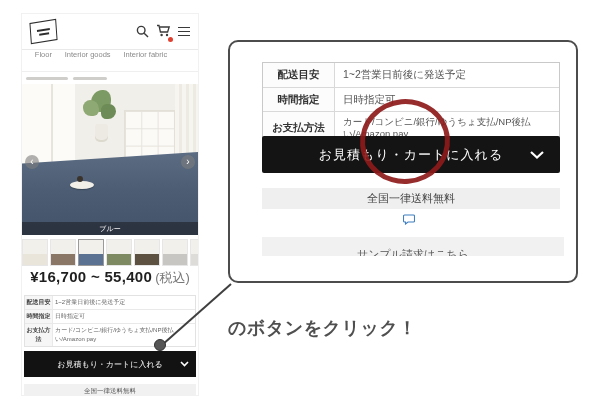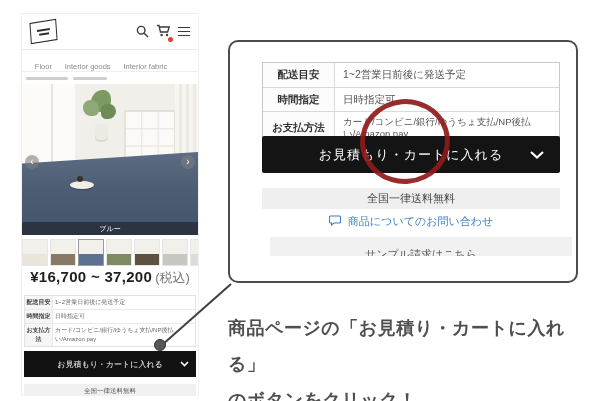--- a/index.html
+++ b/index.html
@@ -16,21 +16,21 @@
           align-items:center; justify-content:center; gap:2px; }
   .logo i { display:block; width:13px; height:2px; background:#2d2d2d; }
   .logo i:last-child { width:10px; }
   .hicons { display:flex; align-items:center; gap:7px; }
   .cartwrap { position:relative; }
   .badge { position:absolute; right:-2px; bottom:-1px; width:5px; height:5px;
            border-radius:50%; background:#e0402f; }
   .burger { display:flex; flex-direction:column; gap:2.5px; }
   .burger i { width:12px; height:1.6px; background:#3a3a3a; }
 
-  .ph-nav { height:22px; display:flex; align-items:flex-end; justify-content:space-evenly;
+  .ph-nav { height:22px; display:flex; align-items:flex-start; justify-content:space-evenly;
             font-size:7.5px; color:#8a8a8a; border-bottom:1px solid #efefef; padding-right:18px; }
   .ph-partial { height:12px; display:flex; align-items:center; gap:5px; padding:0 4px; }
   .ph-partial i { height:3px; background:#cfcecb; border-radius:2px; }
 
   
   .scene { position:relative; height:151px; background:#f1efe9; overflow:hidden; }
   .window { position:absolute; left:0; top:0; width:30%; height:62%; background:#fcfbf7; }
   .window:after { content:""; position:absolute; left:55%; top:0; width:2px; height:100%; background:#e7e4dc; }
   .curtain { position:absolute; right:0; top:0; width:13%; height:96%;
              background:repeating-linear-gradient(90deg,#f7f5f0 0 4px,#eceae3 4px 7px); }
@@ -94,21 +94,21 @@
           color:#fff; font-size:13px; letter-spacing:1px; display:flex; align-items:center;
           justify-content:center; cursor:pointer; border-radius:2px; }
   .cbtn svg { position:absolute; right:16px; top:15px; }
 
   .cship { position:absolute; left:32px; top:146px; width:298px; height:21px; background:#efefef;
            color:#444; font-size:11px; line-height:21px; text-align:center; }
   .clink { position:absolute; left:32px; top:172px; width:298px; text-align:center;
            font-size:11px; color:#3f7fc1; cursor:pointer; }
   .clink svg { vertical-align:-1px; margin-right:4px; }
   .csample { position:absolute; left:32px; top:195px; width:302px; height:19px; background:#f1f1f1;
-             overflow:hidden; text-align:center; cursor:pointer;margin-left:8px; }
+             overflow:hidden; text-align:center; cursor:pointer; }
   .csample span { display:inline-block; font-size:11px; color:#555; line-height:34px; }
 
   .circle { position:absolute; left:130px; top:57px; width:90px; height:85px; border:5px solid #8e1a1a;
             border-radius:50%; transform:rotate(-5deg); opacity:.92; pointer-events:none; z-index:5; }
 
   
   .leader { position:absolute; left:0; top:0; width:601px; height:401px; pointer-events:none; }
 
   .caption { position:absolute; left:228px; top:310px; width:365px; color:#4f4f4f;
              font-size:18px; font-weight:600; letter-spacing:.5px; line-height:36px; }
@@ -179,21 +179,21 @@
         <div class="thumb" style="background: linear-gradient(rgb(242, 240, 234) 55%, rgb(233, 229, 218) 55%);"></div>
         <div class="thumb" style="background: linear-gradient(rgb(242, 240, 234) 55%, rgb(138, 119, 101) 55%);"></div>
         <div class="thumb sel" style="background: linear-gradient(rgb(242, 240, 234) 55%, rgb(91, 114, 146) 55%);"></div>
         <div class="thumb" style="background: linear-gradient(rgb(242, 240, 234) 55%, rgb(126, 138, 98) 55%);"></div>
         <div class="thumb" style="background: linear-gradient(rgb(242, 240, 234) 55%, rgb(93, 81, 66) 55%);"></div>
         <div class="thumb" style="background: linear-gradient(rgb(242, 240, 234) 55%, rgb(199, 198, 194) 55%);"></div>
         <div class="thumb" style="background: linear-gradient(rgb(242, 240, 234) 55%, rgb(221, 220, 216) 55%);"></div>
       </div>
 
     <div class="price">
-      <b>¥16,700 ~ 37,200</b>
+      <b>¥16,700 ~ 55,400</b>
       <span>(税込)</span>
     </div>
 
     <div class="ptable">
       <div class="row">
         <div class="lbl">配送目安</div>
         <div class="val">1~2営業日前後に発送予定</div>
       </div>
       <div class="row">
         <div class="lbl">時間指定</div>
@@ -244,28 +244,26 @@
         <polyline points="1,1 7,6.5 13,1" fill="none" stroke="#fff" stroke-width="2.2"></polyline>
       </svg>
     </div>
 
     <div class="cship">全国一律送料無料</div>
 
     <div class="clink">
       <svg width="12" height="11" viewBox="0 0 12 11">
         <path d="M1.5 1h9a1 1 0 0 1 1 1v5a1 1 0 0 1-1 1H5l-2.5 2v-2h-1a1 1 0 0 1-1-1V2a1 1 0 0 1 1-1z" fill="none" stroke="#3f7fc1" stroke-width="1.1"></path>
       </svg>
-      <span>商品についてのお問い合わせ</span>
     </div>
 
     <div class="csample">
       <span>サンプル請求はこちら</span>
     </div>
 
     <div class="circle"></div>
   </div>
 
   <div class="caption">
-    <div>商品ページの「お見積り・カートに入れる」</div>
     <div>のボタンをクリック！</div>
   </div>
 
 </div>
 
 </body></html>

